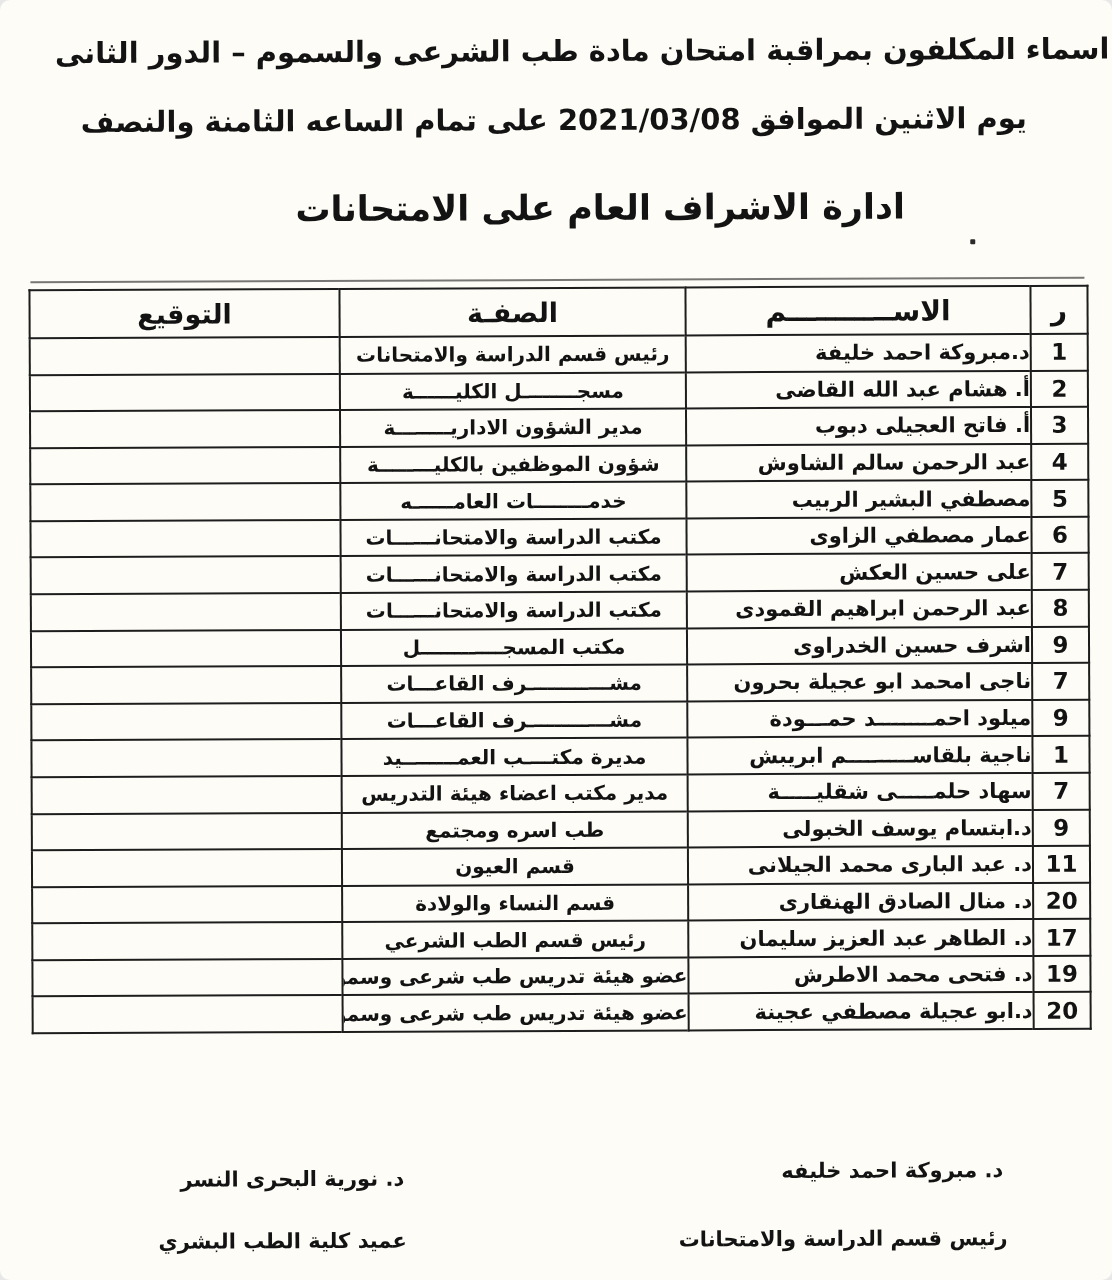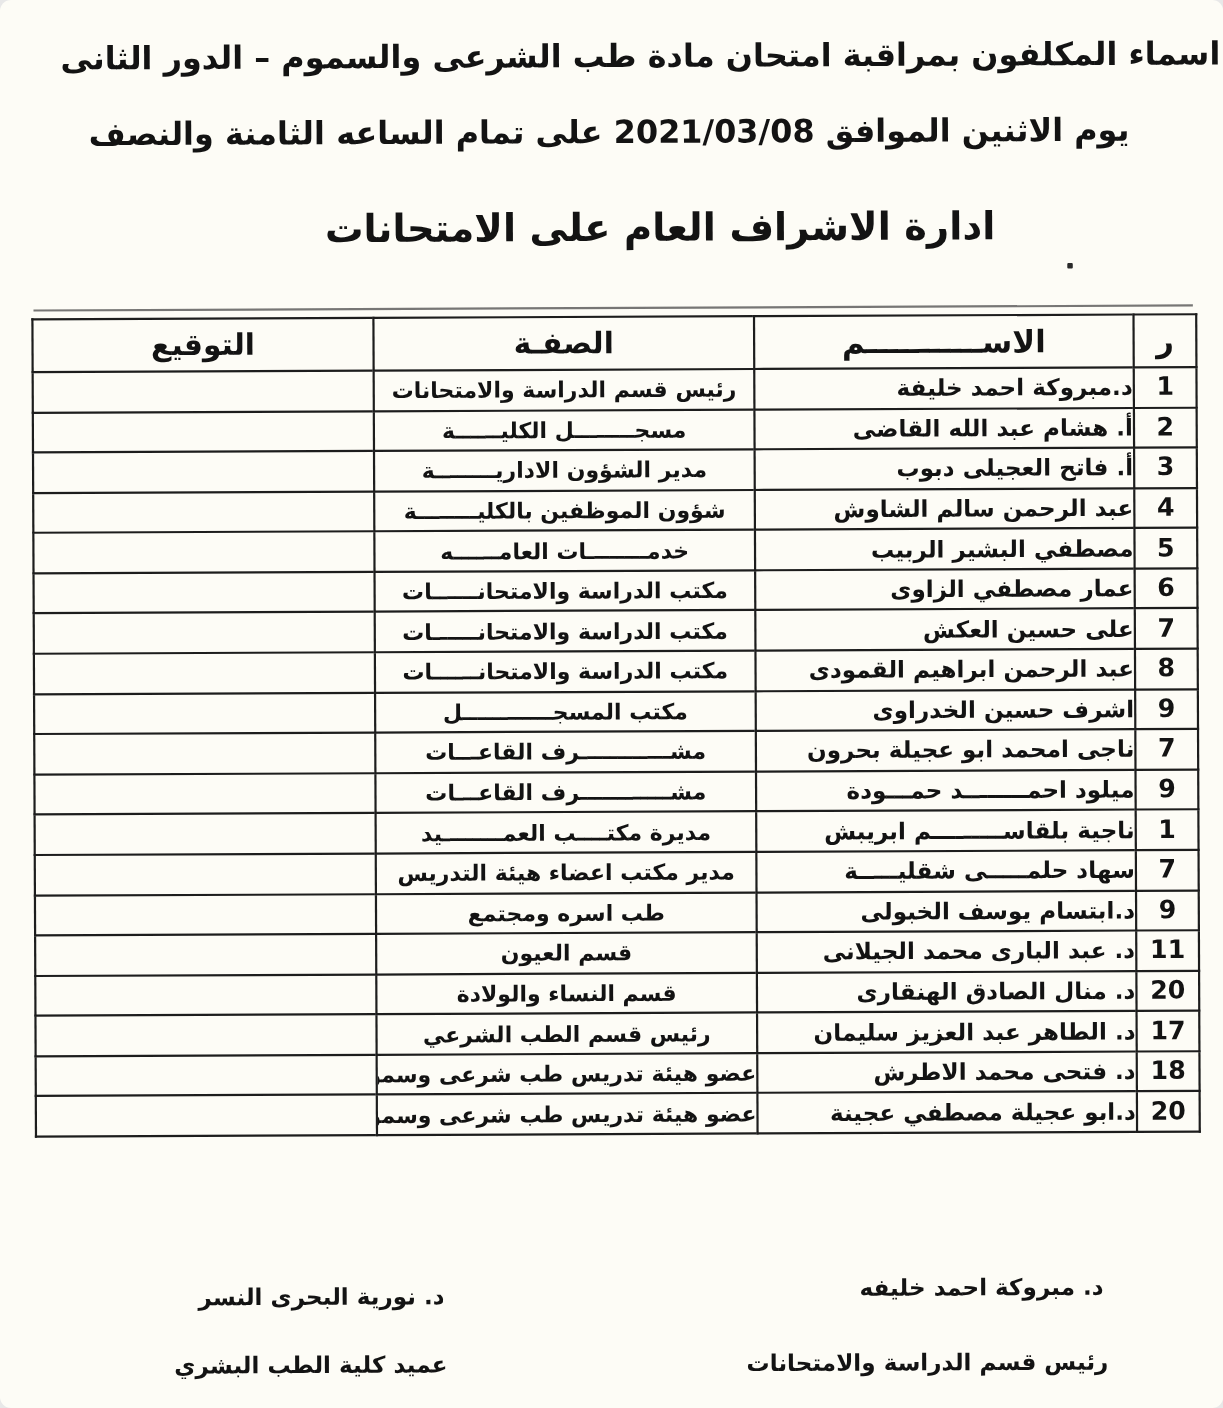--- a/index.html
+++ b/index.html
@@ -234,21 +234,21 @@
   </tr>
 
   <tr>
     <td class="c-num">17</td>
     <td class="c-name">د. الطاهر عبد العزيز سليمان</td>
     <td class="c-role">رئيس قسم الطب الشرعي</td>
     <td class="c-sig"></td>
   </tr>
 
   <tr>
-    <td class="c-num">18</td>
+    <td class="c-num">19</td>
     <td class="c-name">د. فتحى محمد الاطرش</td>
     <td class="c-role">عضو هيئة تدريس طب شرعى وسموم</td>
     <td class="c-sig"></td>
   </tr>
 
   <tr>
     <td class="c-num">20</td>
     <td class="c-name">د.ابو عجيلة مصطفي عجينة</td>
     <td class="c-role">عضو هيئة تدريس طب شرعى وسموم</td>
     <td class="c-sig"></td>

